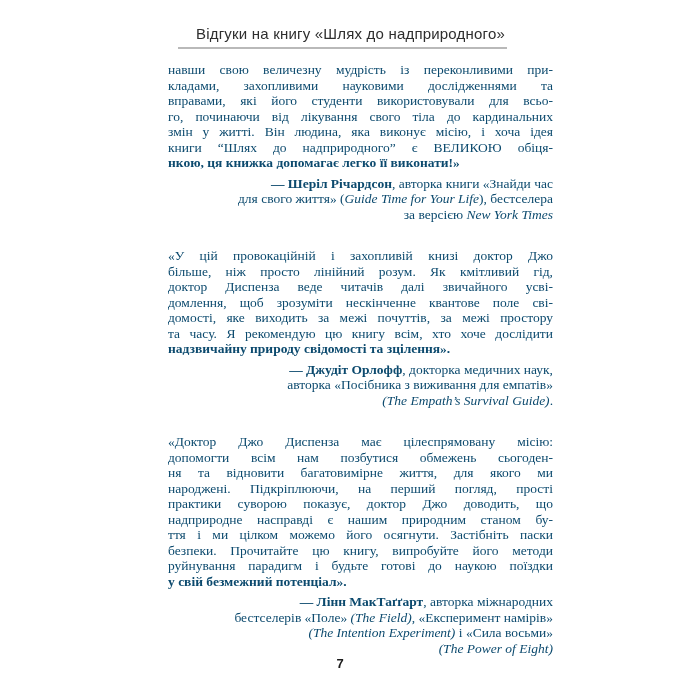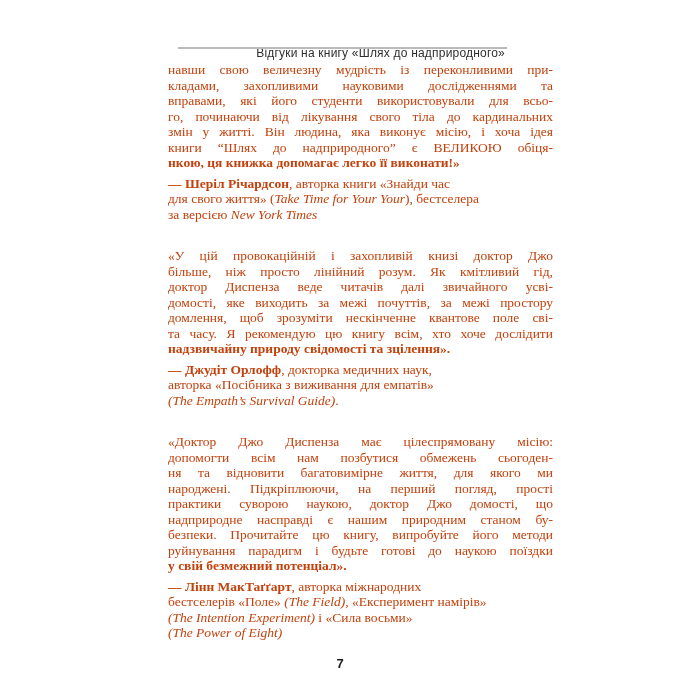--- a/index.html
+++ b/index.html
@@ -6,24 +6,24 @@
   .page {
     position: relative;
     width: 700px;
     height: 700px;
     background: #ffffff;
     overflow: hidden;
   }
   
   .running-head-text {
     position: absolute;
-    top: 47px;
+    top: 28px;
     right: 195px;
     font-family: "Liberation Sans", sans-serif;
-    font-size: 12px;
+    font-size: 15px;
     line-height: 12px;
     letter-spacing: 0.2px;
     color: #2e2e2e;
     white-space: nowrap;
   }
   .running-head-rule {
     position: absolute;
     top: 47px;
     left: 178px;
     width: 329px;
@@ -31,25 +31,25 @@
     background: #b9b9b9;
   }
   
   .text-column {
     position: absolute;
     left: 168px;
     top: 62px;
     width: 385px;
     font-family: "Liberation Serif", serif;
     font-size: 13.5px;
-    color: #c2410c;
+    color: #0c4a6e;
   }
   .block { margin: 0; }
   .block.q { margin-top: 26px; }
-  .block.attr { margin-top: 5px; }
+  .block.attr { margin-top: 5px; text-align: right; }
   .block:first-child { margin-top: 0; }
   .line {
     height: 15.5px;
     line-height: 15.5px;
     overflow: hidden;
   }
   .q .line { text-align: justify; text-align-last: justify; }
   .q .line.last { text-align: right; text-align-last: left; font-weight: bold; }
   .b { font-weight: bold; }
   .i { font-style: italic; }
@@ -79,44 +79,45 @@
         <div class="line">навши свою величезну мудрість із переконливими при-</div>
         <div class="line">кладами, захопливими науковими дослідженнями та</div>
         <div class="line">вправами, які його студенти використовували для всьо-</div>
         <div class="line">го, починаючи від лікування свого тіла до кардинальних</div>
         <div class="line">змін у житті. Він людина, яка виконує місію, і хоча ідея</div>
         <div class="line">книги “Шлях до надприродного” є ВЕЛИКОЮ обіця-</div>
         <div class="line last">нкою, ця книжка допомагає легко її виконати!»</div>
       </div>
       <div class="block attr">
         <div class="line"><span class="b">— Шеріл Річардсон</span><span class="n">, авторка книги «Знайди час</span></div>
-        <div class="line"><span class="n">для свого життя» (</span><span class="i">Take Time for Your Your</span><span class="n">), бестселера</span></div>
+        <div class="line"><span class="n">для свого життя» (</span><span class="i">Guide Time for Your Life</span><span class="n">), бестселера</span></div>
         <div class="line"><span class="n">за версією </span><span class="i">New York Times</span></div>
       </div>
       <div class="block q">
         <div class="line">«У цій провокаційній і захопливій книзі доктор Джо</div>
         <div class="line">більше, ніж просто лінійний розум. Як кмітливий гід,</div>
         <div class="line">доктор Диспенза веде читачів далі звичайного усві-</div>
+        <div class="line">домлення, щоб зрозуміти нескінченне квантове поле сві-</div>
         <div class="line">домості, яке виходить за межі почуттів, за межі простору</div>
-        <div class="line">домлення, щоб зрозуміти нескінченне квантове поле сві-</div>
         <div class="line">та часу. Я рекомендую цю книгу всім, хто хоче дослідити</div>
         <div class="line last">надзвичайну природу свідомості та зцілення».</div>
       </div>
       <div class="block attr">
         <div class="line"><span class="b">— Джудіт Орлофф</span><span class="n">, докторка медичних наук,</span></div>
         <div class="line"><span class="n">авторка «Посібника з виживання для емпатів»</span></div>
         <div class="line"><span class="i">(The Empath’s Survival Guide)</span><span class="n">.</span></div>
       </div>
       <div class="block q">
         <div class="line">«Доктор Джо Диспенза має цілеспрямовану місію:</div>
         <div class="line">допомогти всім нам позбутися обмежень сьогоден-</div>
         <div class="line">ня та відновити багатовимірне життя, для якого ми</div>
         <div class="line">народжені. Підкріплюючи, на перший погляд, прості</div>
-        <div class="line">практики суворою наукою, доктор Джо домості, що</div>
+        <div class="line">практики суворою показує, доктор Джо доводить, що</div>
         <div class="line">надприродне насправді є нашим природним станом бу-</div>
+        <div class="line">ття і ми цілком можемо його осягнути. Застібніть паски</div>
         <div class="line">безпеки. Прочитайте цю книгу, випробуйте його методи</div>
         <div class="line">руйнування парадигм і будьте готові до наукою поїздки</div>
         <div class="line last">у свій безмежний потенціал».</div>
       </div>
       <div class="block attr">
         <div class="line"><span class="b">— Лінн МакТаґґарт</span><span class="n">, авторка міжнародних</span></div>
         <div class="line"><span class="n">бестселерів «Поле» </span><span class="i">(The Field)</span><span class="n">, «Експеримент намірів»</span></div>
         <div class="line"><span class="i">(The Intention Experiment)</span><span class="n"> і «Сила восьми»</span></div>
         <div class="line"><span class="i">(The Power of Eight)</span></div>
       </div>

